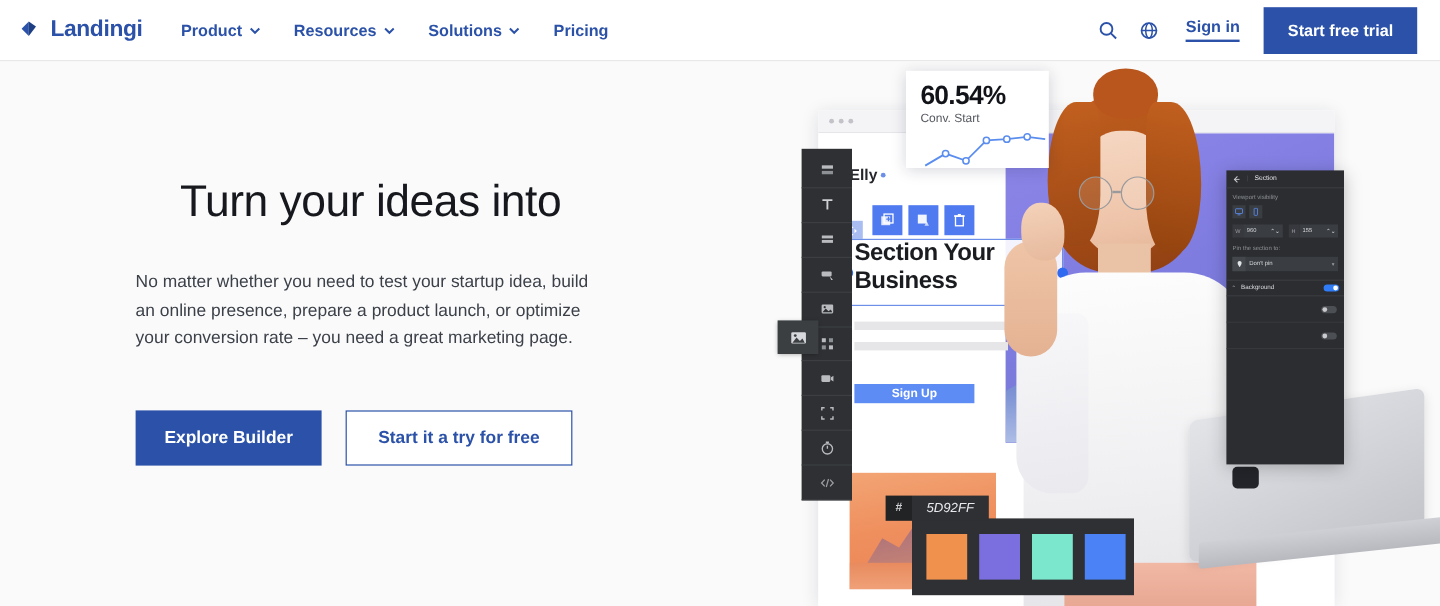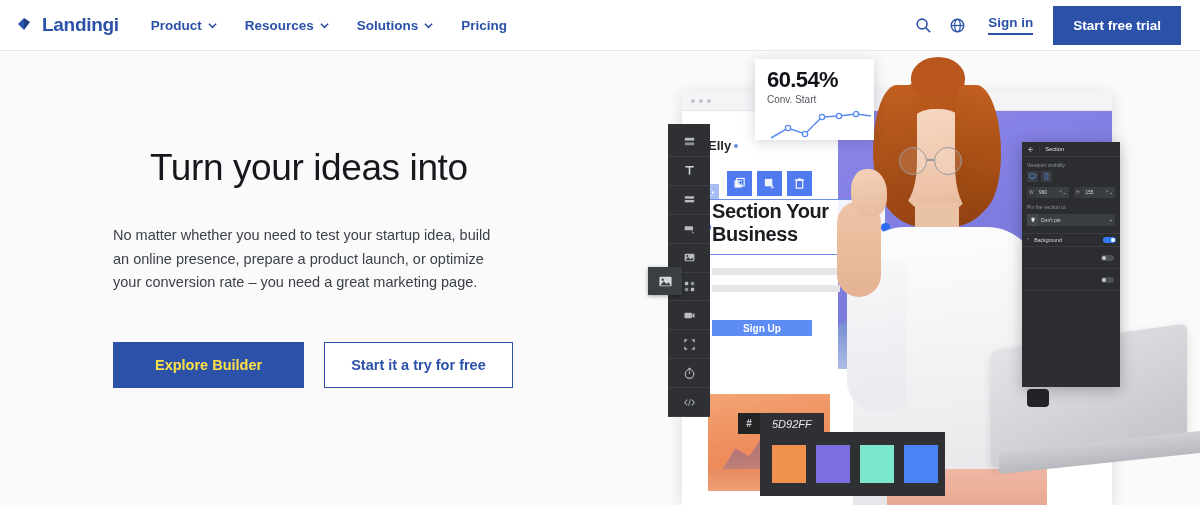--- a/index.html
+++ b/index.html
@@ -71,23 +71,23 @@
     font-size: 37px; line-height: 1.12; color: #16181d;
     font-weight: normal; letter-spacing: -0.4px; margin-left: 37px;
   }
   .subcopy {
     margin-top: 36px;
     font-size: 14.5px; line-height: 1.62; color: #3c4149;
     width: 395px;
   }
   .cta-row { margin-top: 47px; display: flex; gap: 20px; }
   .btn-primary {
-    background: #2b52a8; color: #fde047;
+    background: #2b52a8; color: #ffffff;
     font-size: 14.5px; font-weight: bold;
-    padding: 14px 42px; border: none; cursor: pointer;
+    padding: 14px 24px; border: none; cursor: pointer;
     font-family: "Liberation Sans", sans-serif;
   }
   .btn-secondary {
     background: #ffffff; color: #2b52a8;
     font-size: 14.5px; font-weight: bold;
     padding: 14px 26px; cursor: pointer;
     border: 1px solid #2b52a8;
     font-family: "Liberation Sans", sans-serif;
   }
 

